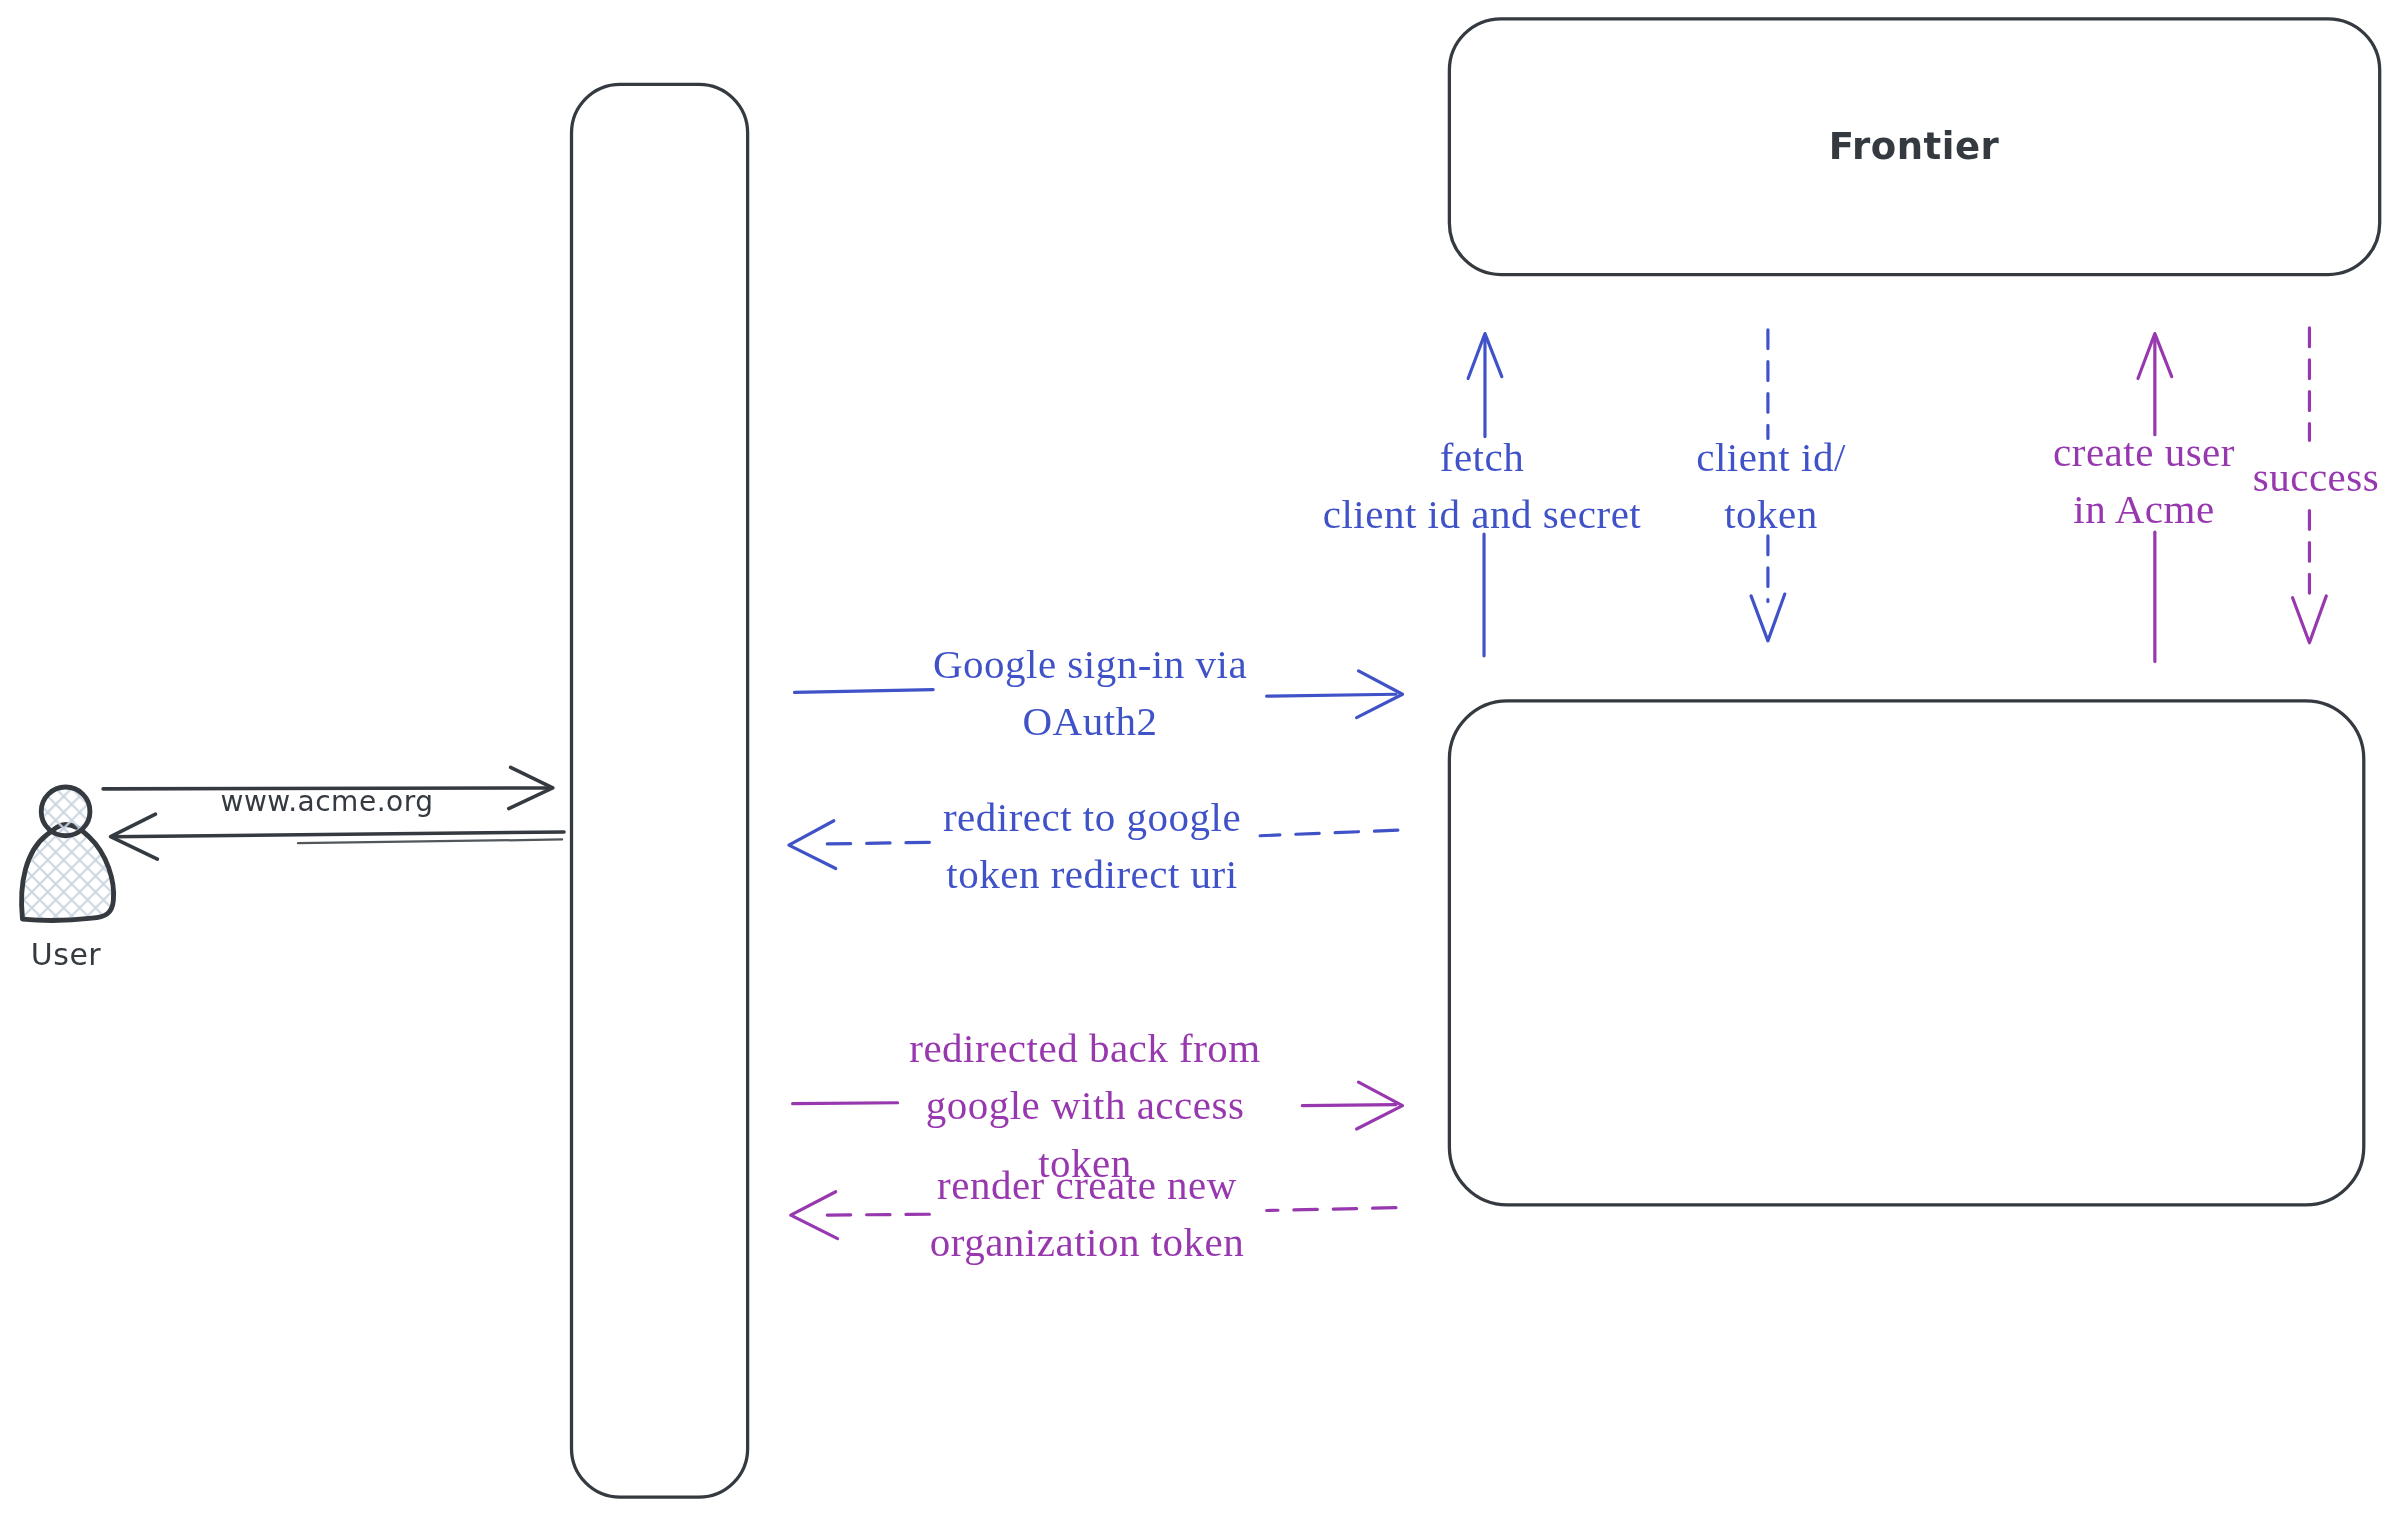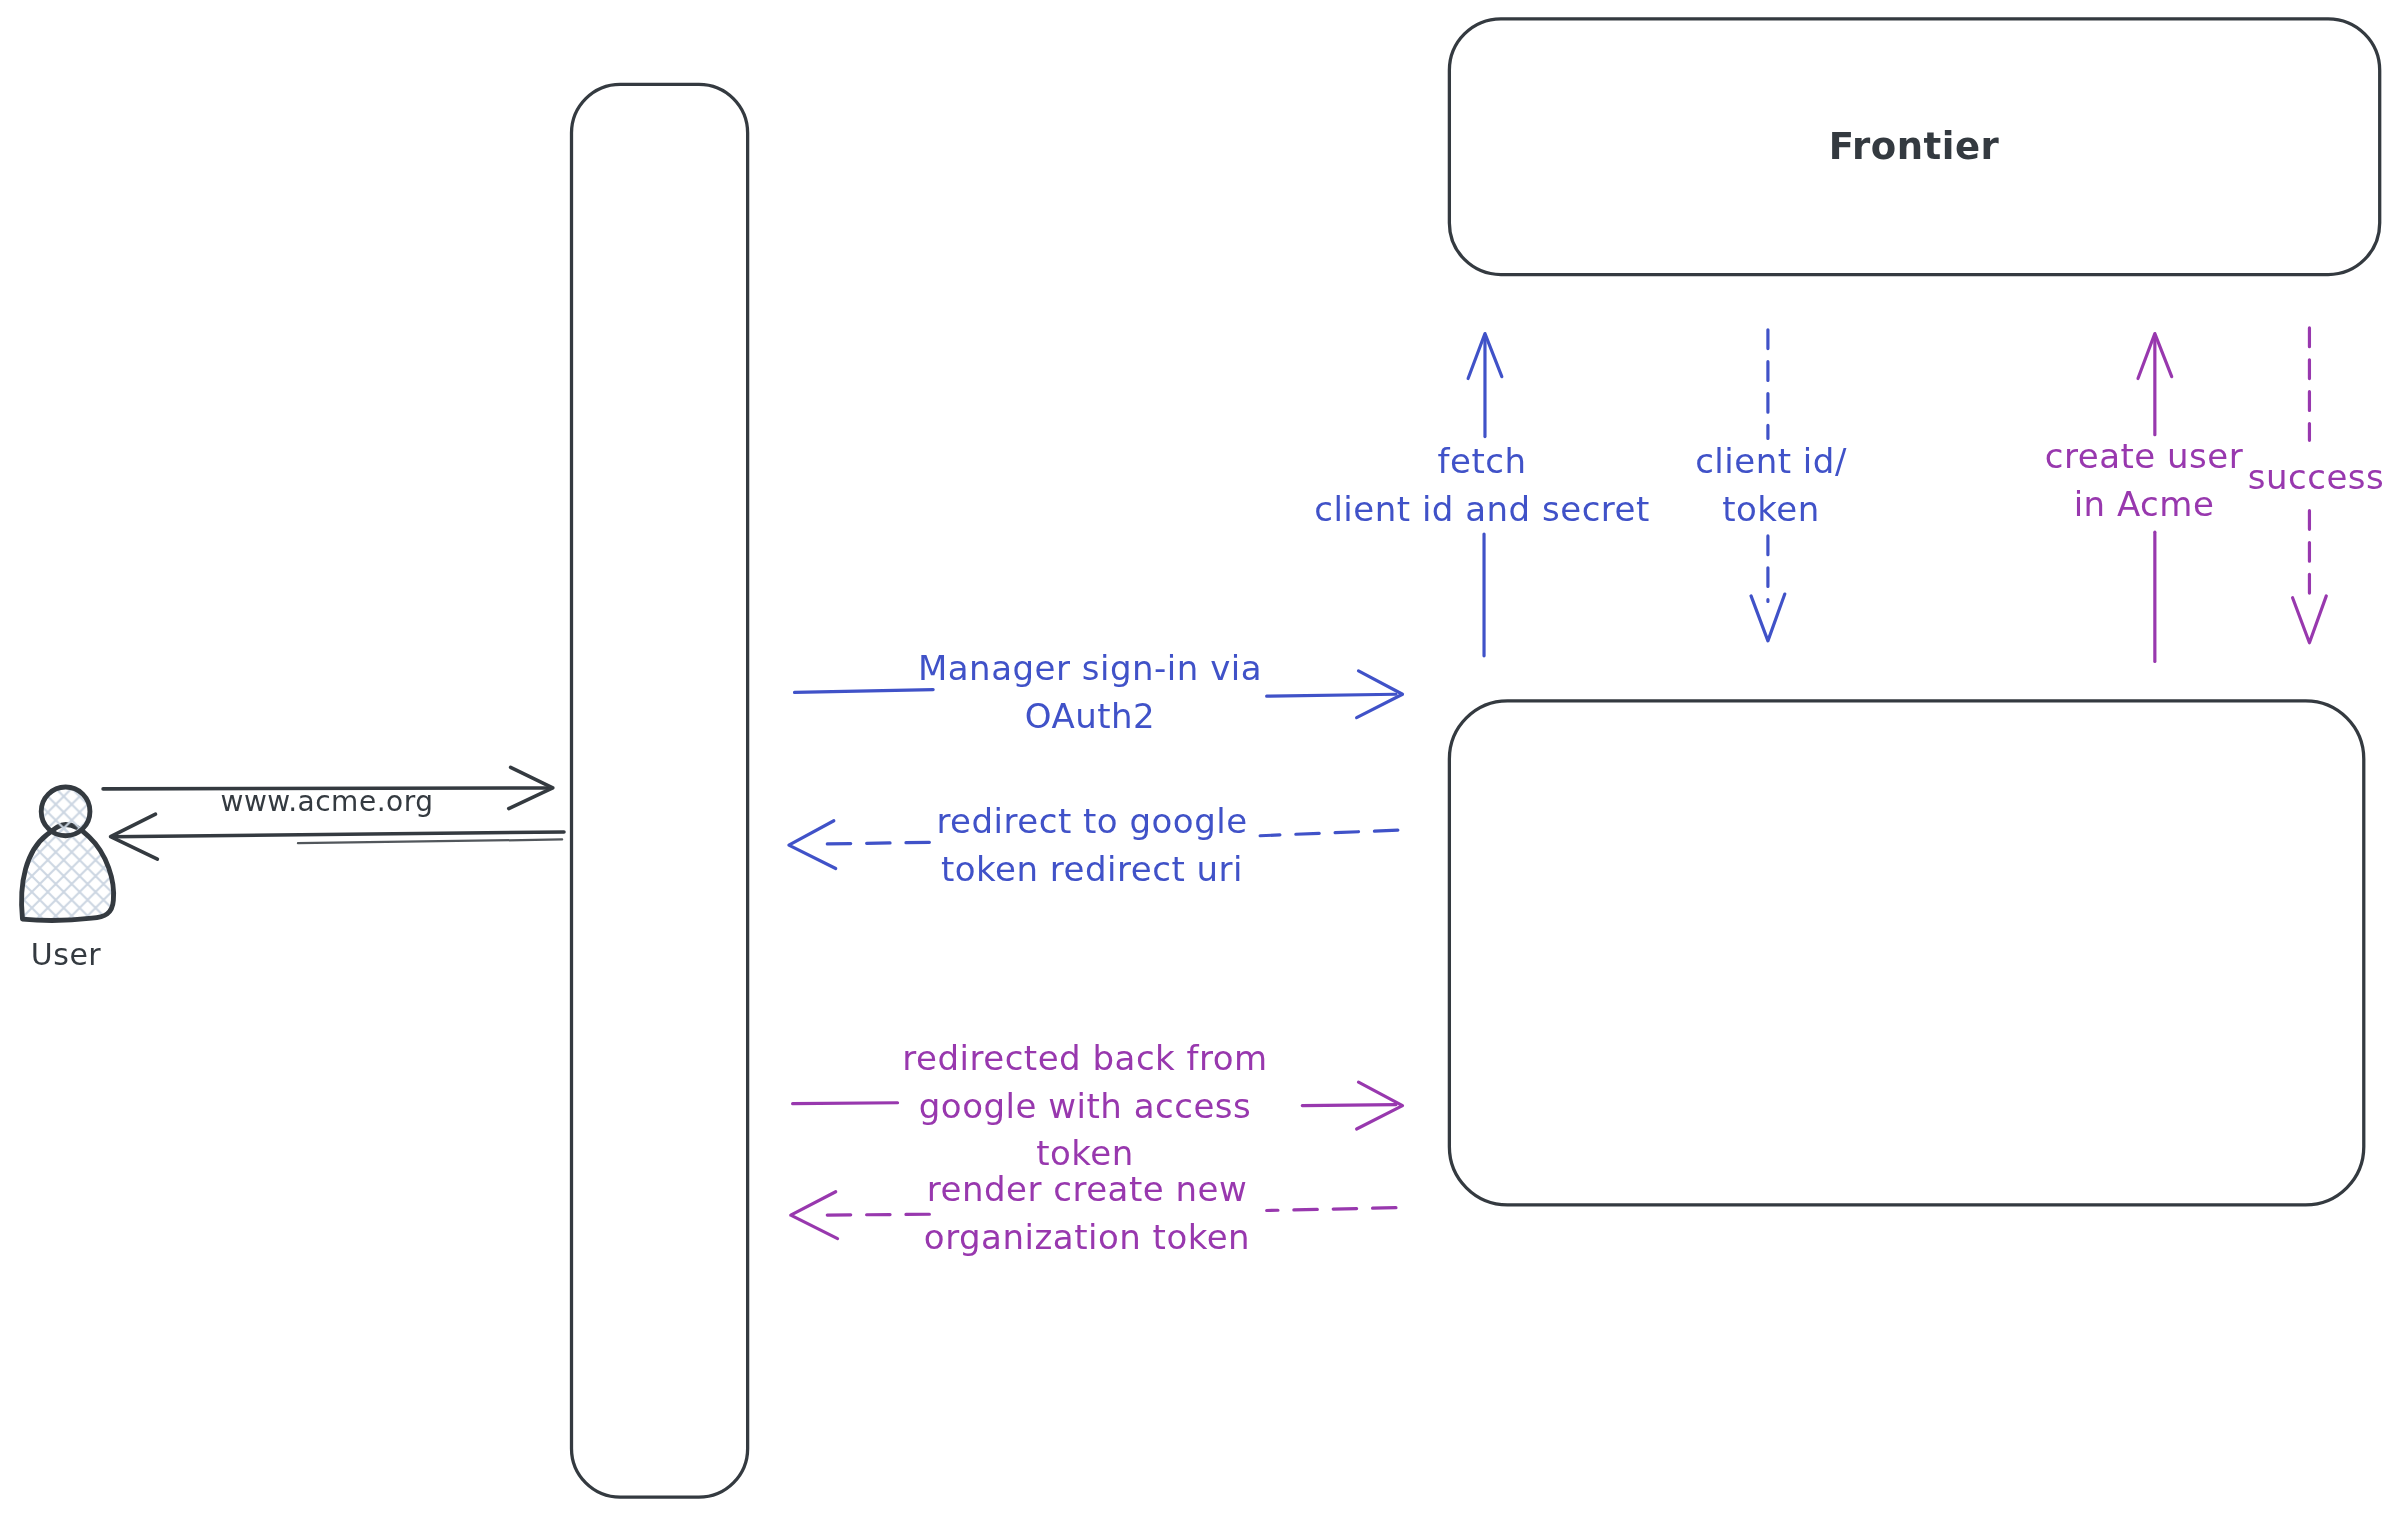--- a/index.html
+++ b/index.html
@@ -31,21 +31,21 @@
     transform:translate(-50%,-50%);
     text-align:center;
     white-space:pre-line;
     color:var(--ink);
     letter-spacing:0.5px;
   }
   .lbl.ink{color:var(--ink);}
   .lbl.blue{color:var(--blue);}
   .lbl.violet{color:var(--violet);}
   .fs-node{font-size:37px;line-height:1.35;}
-  .fs-edge{font-size:34px;line-height:1.4;}
+  .fs-edge{font-size:41px;line-height:1.4;font-family:Liberation Serif, serif;}
   .fs-user{font-size:30px;}
   .fs-www{font-size:28px;}
 </style>
 </head>
 <body>
 
 <div class="canvas">
 
   <svg class="layer" width="2405" height="1530" viewBox="0 0 2567 1633">
     <defs>
@@ -125,21 +125,21 @@
   </svg>
 
   <div class="lbl ink fs-user" style="left:66px;top:954px;">User</div>
 
 
   <div class="lbl ink fs-node" style="left:1914px;top:147px;font-weight:bold;">Frontier</div>
 
 
   <div class="lbl ink fs-www" style="left:327px;top:801px;">www.acme.org</div>
 
-  <div class="lbl blue fs-edge" style="left:1090px;top:693px;">Manager sign-in via
+  <div class="lbl blue fs-edge" style="left:1090px;top:693px;">Google sign-in via
 OAuth2</div>
 
   <div class="lbl blue fs-edge" style="left:1092px;top:846px;">redirect to google
 token redirect uri</div>
 
   <div class="lbl violet fs-edge" style="left:1085px;top:1106px;">redirected back from
 google with access
 token</div>
 
   <div class="lbl violet fs-edge" style="left:1087px;top:1214px;">render create new

